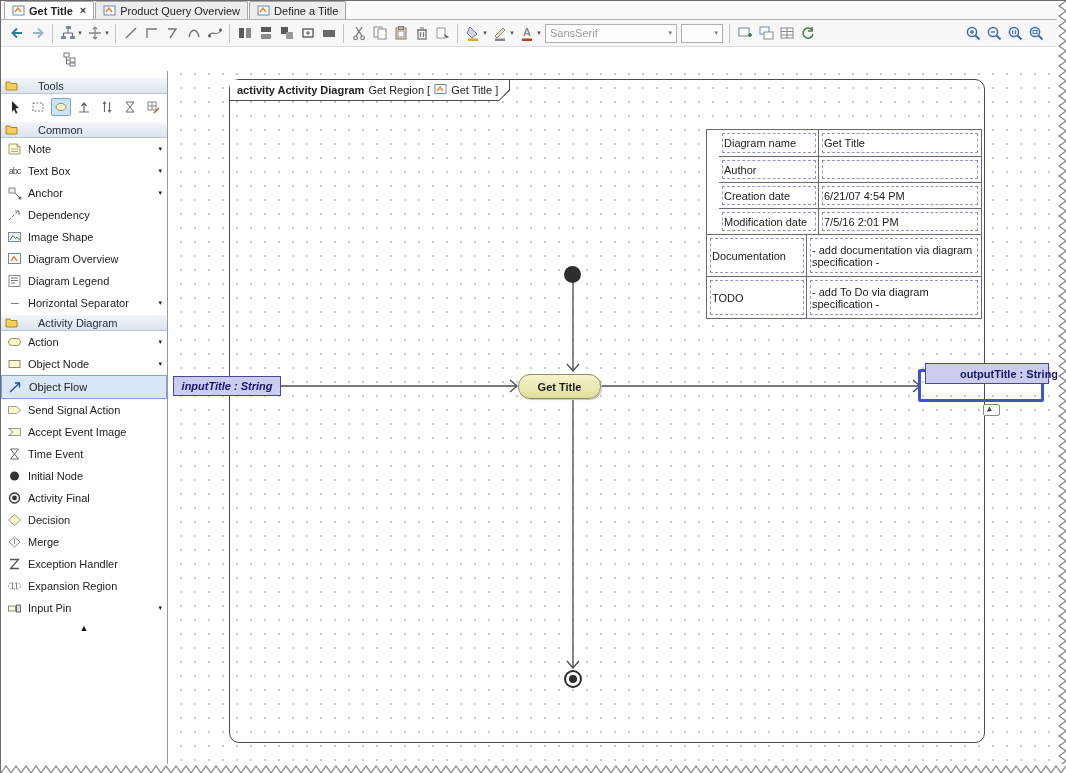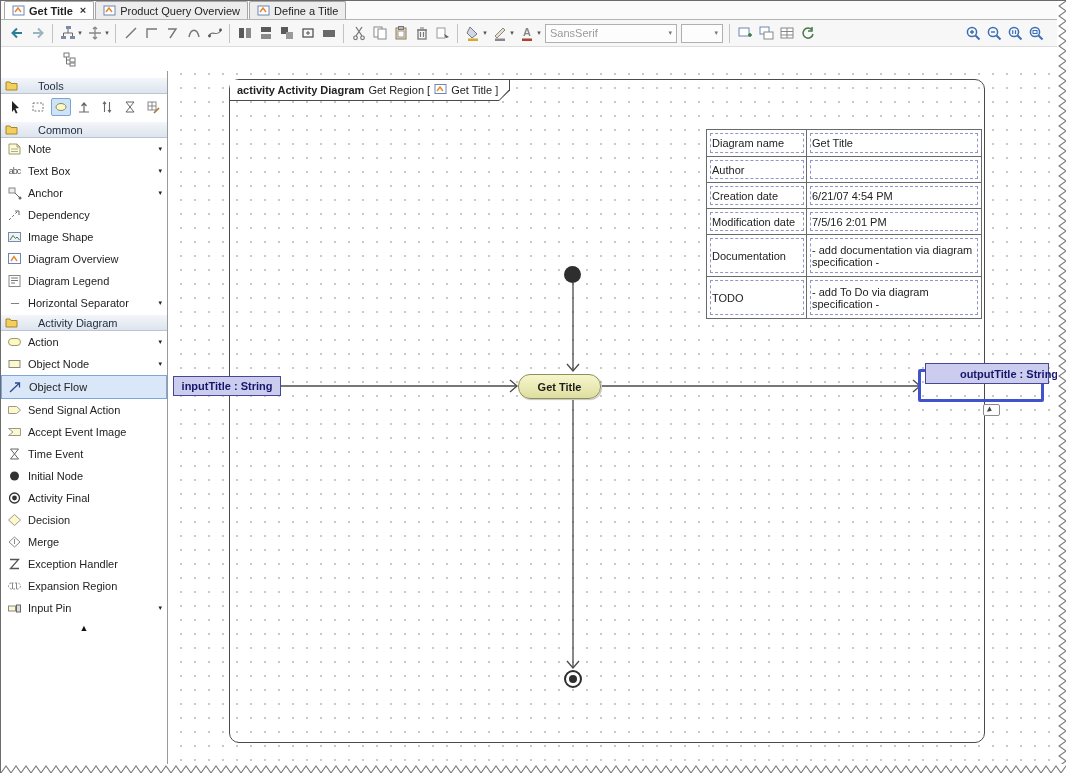--- a/index.html
+++ b/index.html
@@ -65,21 +65,21 @@
   .initial-node { position:absolute; left:396px; top:195px; width:17px; height:17px;
                   background:#2e2e2e; border-radius:50%; }
   .action-node { position:absolute; left:350px; top:303px; width:83px; height:25px;
                  border:1px solid #8f8f5a; border-radius:12px;
                  background:linear-gradient(#f6f6cd,#dedea0);
                  display:flex; align-items:center; justify-content:center;
                  font-weight:bold; color:#1c1c1c; box-shadow:1px 1px 1px rgba(90,90,90,.35); }
   .obj-node { position:absolute; background:#ccccee; border:1px solid #47479a;
               color:#16166b; font-weight:bold; display:flex; align-items:center;
               justify-content:center; white-space:nowrap; }
-  .input-obj { left:5px; top:305px; width:108px; height:20px; }
+  .input-obj { left:5px; top:305px; width:108px; height:20px;font-style:italic; }
   .output-obj { left:757px; top:292px; width:124px; height:21px;padding-left:44px; }
   .selection-box { position:absolute; left:750px; top:298px; width:126px; height:33px;
                    border:3px solid #4153cc; border-radius:2px; }
   .manip { position:absolute; left:815px; top:333px; width:17px; height:12px;
            background:#fdfdfd; border:1px solid #8a8a8a; border-radius:2px; }
   .manip:after { content:""; position:absolute; left:4px; top:2px; width:0; height:0;
                  border-left:4px solid #444; border-top:3px solid transparent;
                  border-bottom:3px solid transparent; transform:rotate(25deg); }
   .final-node { position:absolute; left:396px; top:599px; width:18px; height:18px;
                 border:2px solid #2e2e2e; border-radius:50%; background:#fff;
@@ -87,21 +87,21 @@
   .final-node i { width:8px; height:8px; background:#2e2e2e; border-radius:50%; }
   
   .info-table { position:absolute; left:538px; top:58px; width:276px;
                 border:1px solid #6a6a6a; background:#fff; }
   .it-row { display:flex; }
   .it-row + .it-row { border-top:1px solid #6a6a6a; }
   .it-key { width:100px; flex:none; border-right:1px solid #6a6a6a; display:flex;
             align-items:center; padding:2px 5px; outline:1px dashed #8f97c9; outline-offset:-4px; }
   .it-val { flex:1; display:flex; align-items:center; padding:2px 5px;
             outline:1px dashed #8f97c9; outline-offset:-4px; }
-  .it-row.h26 { height:26px; } .it-row.h42 { height:42px; }
+  .it-row.h26 { height:26px;margin-left:12px; } .it-row.h42 { height:42px; }
   
   .jag { position:absolute; z-index:60; }
   .jag-r { right:0; top:0; }
   .jag-b { left:0; bottom:0; }
   b.kw { font-weight:bold; }
 </style>
 </head>
 <body>
 
 <div class="window">

